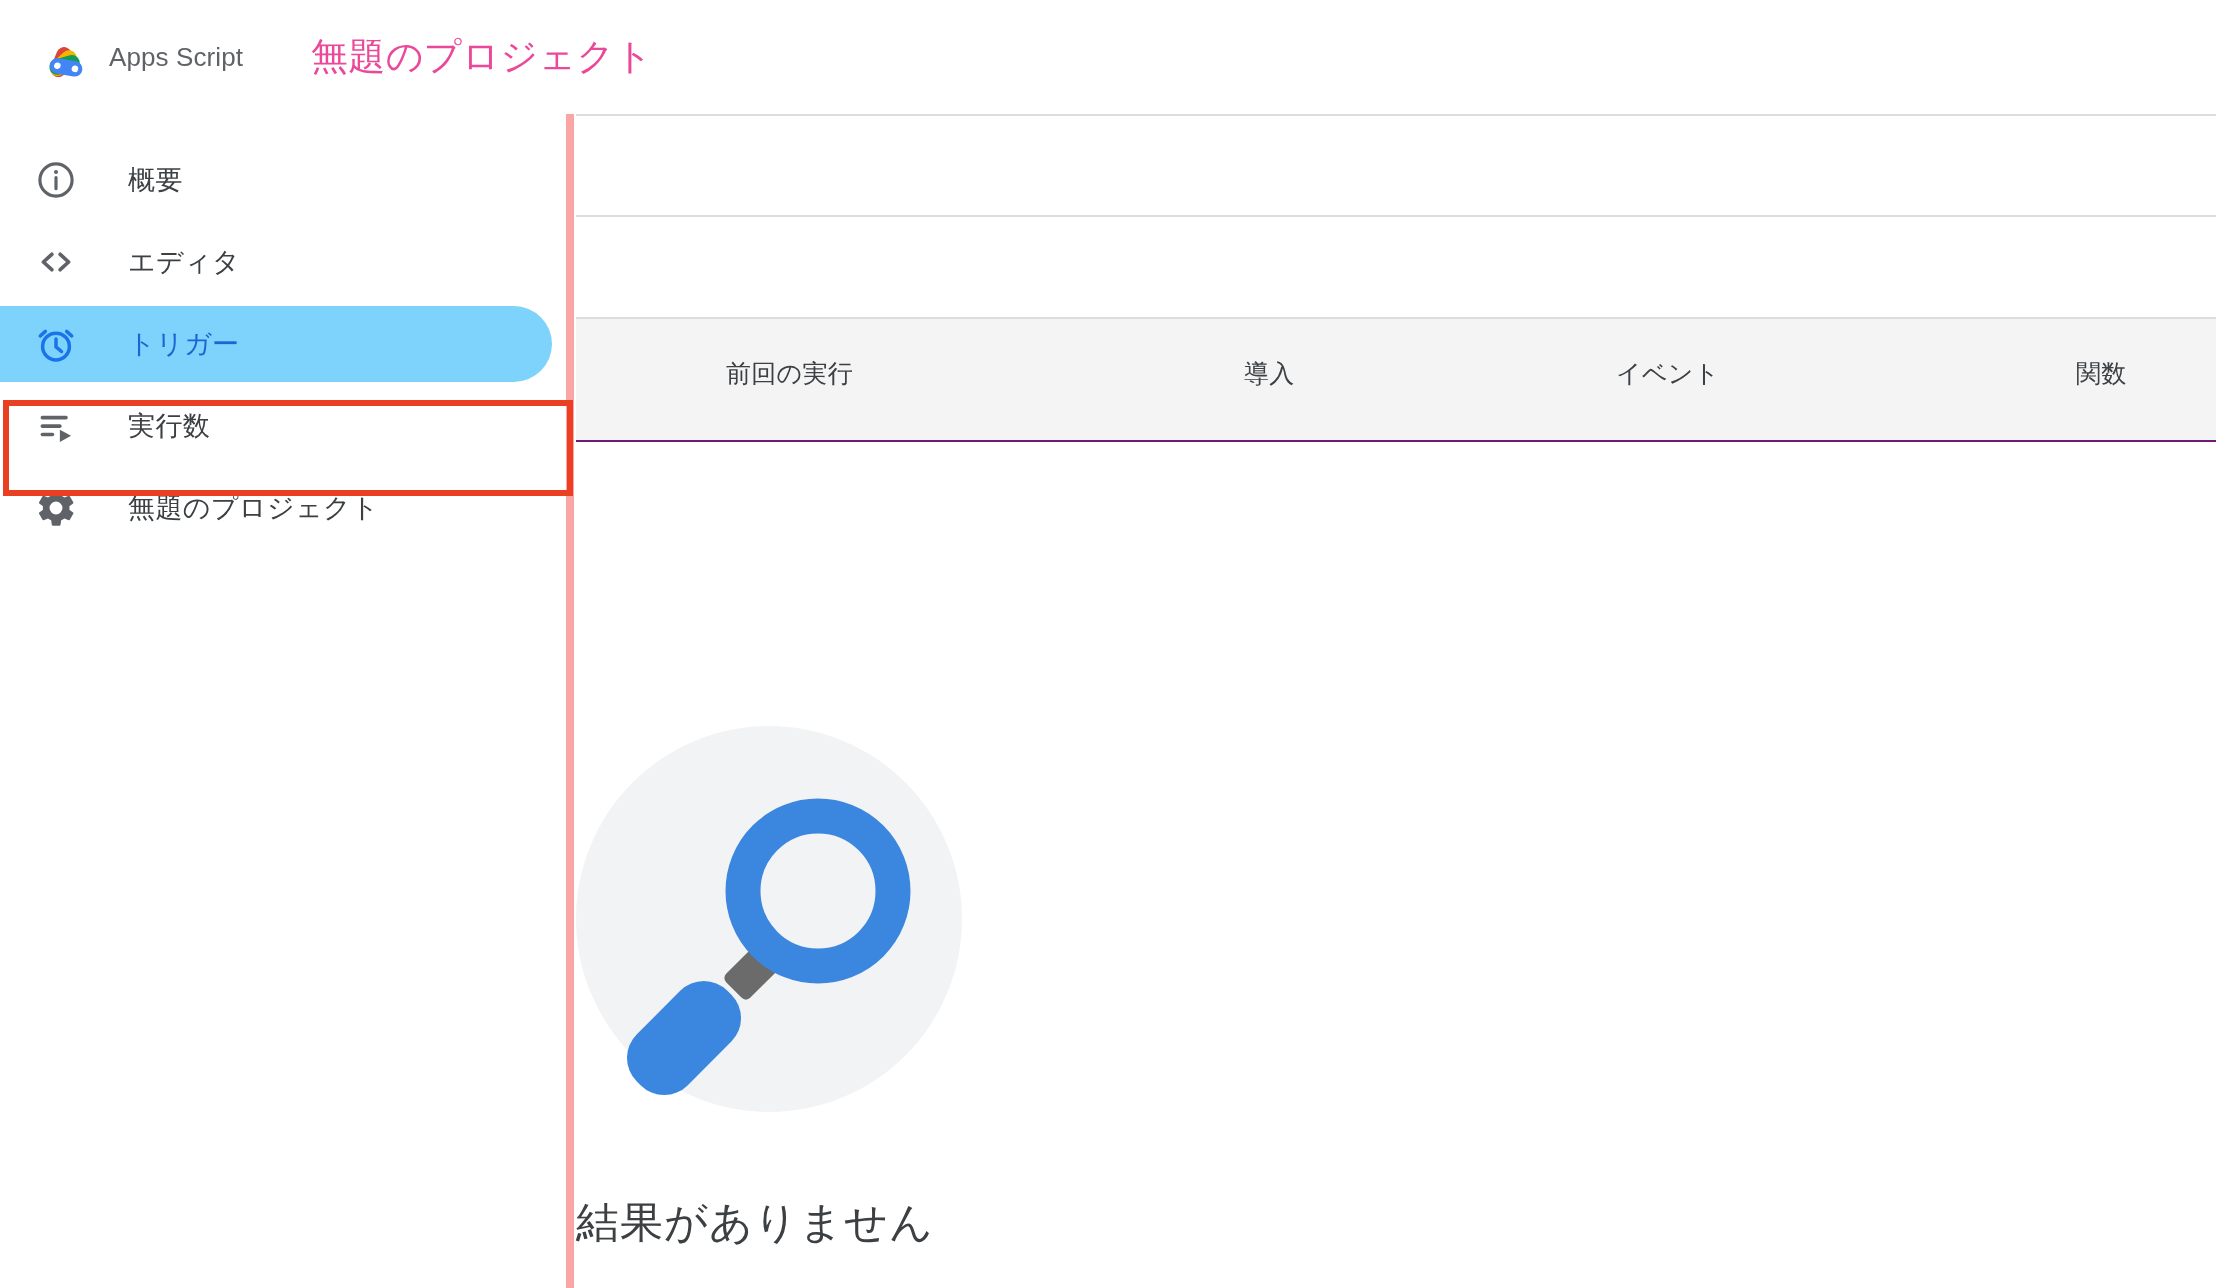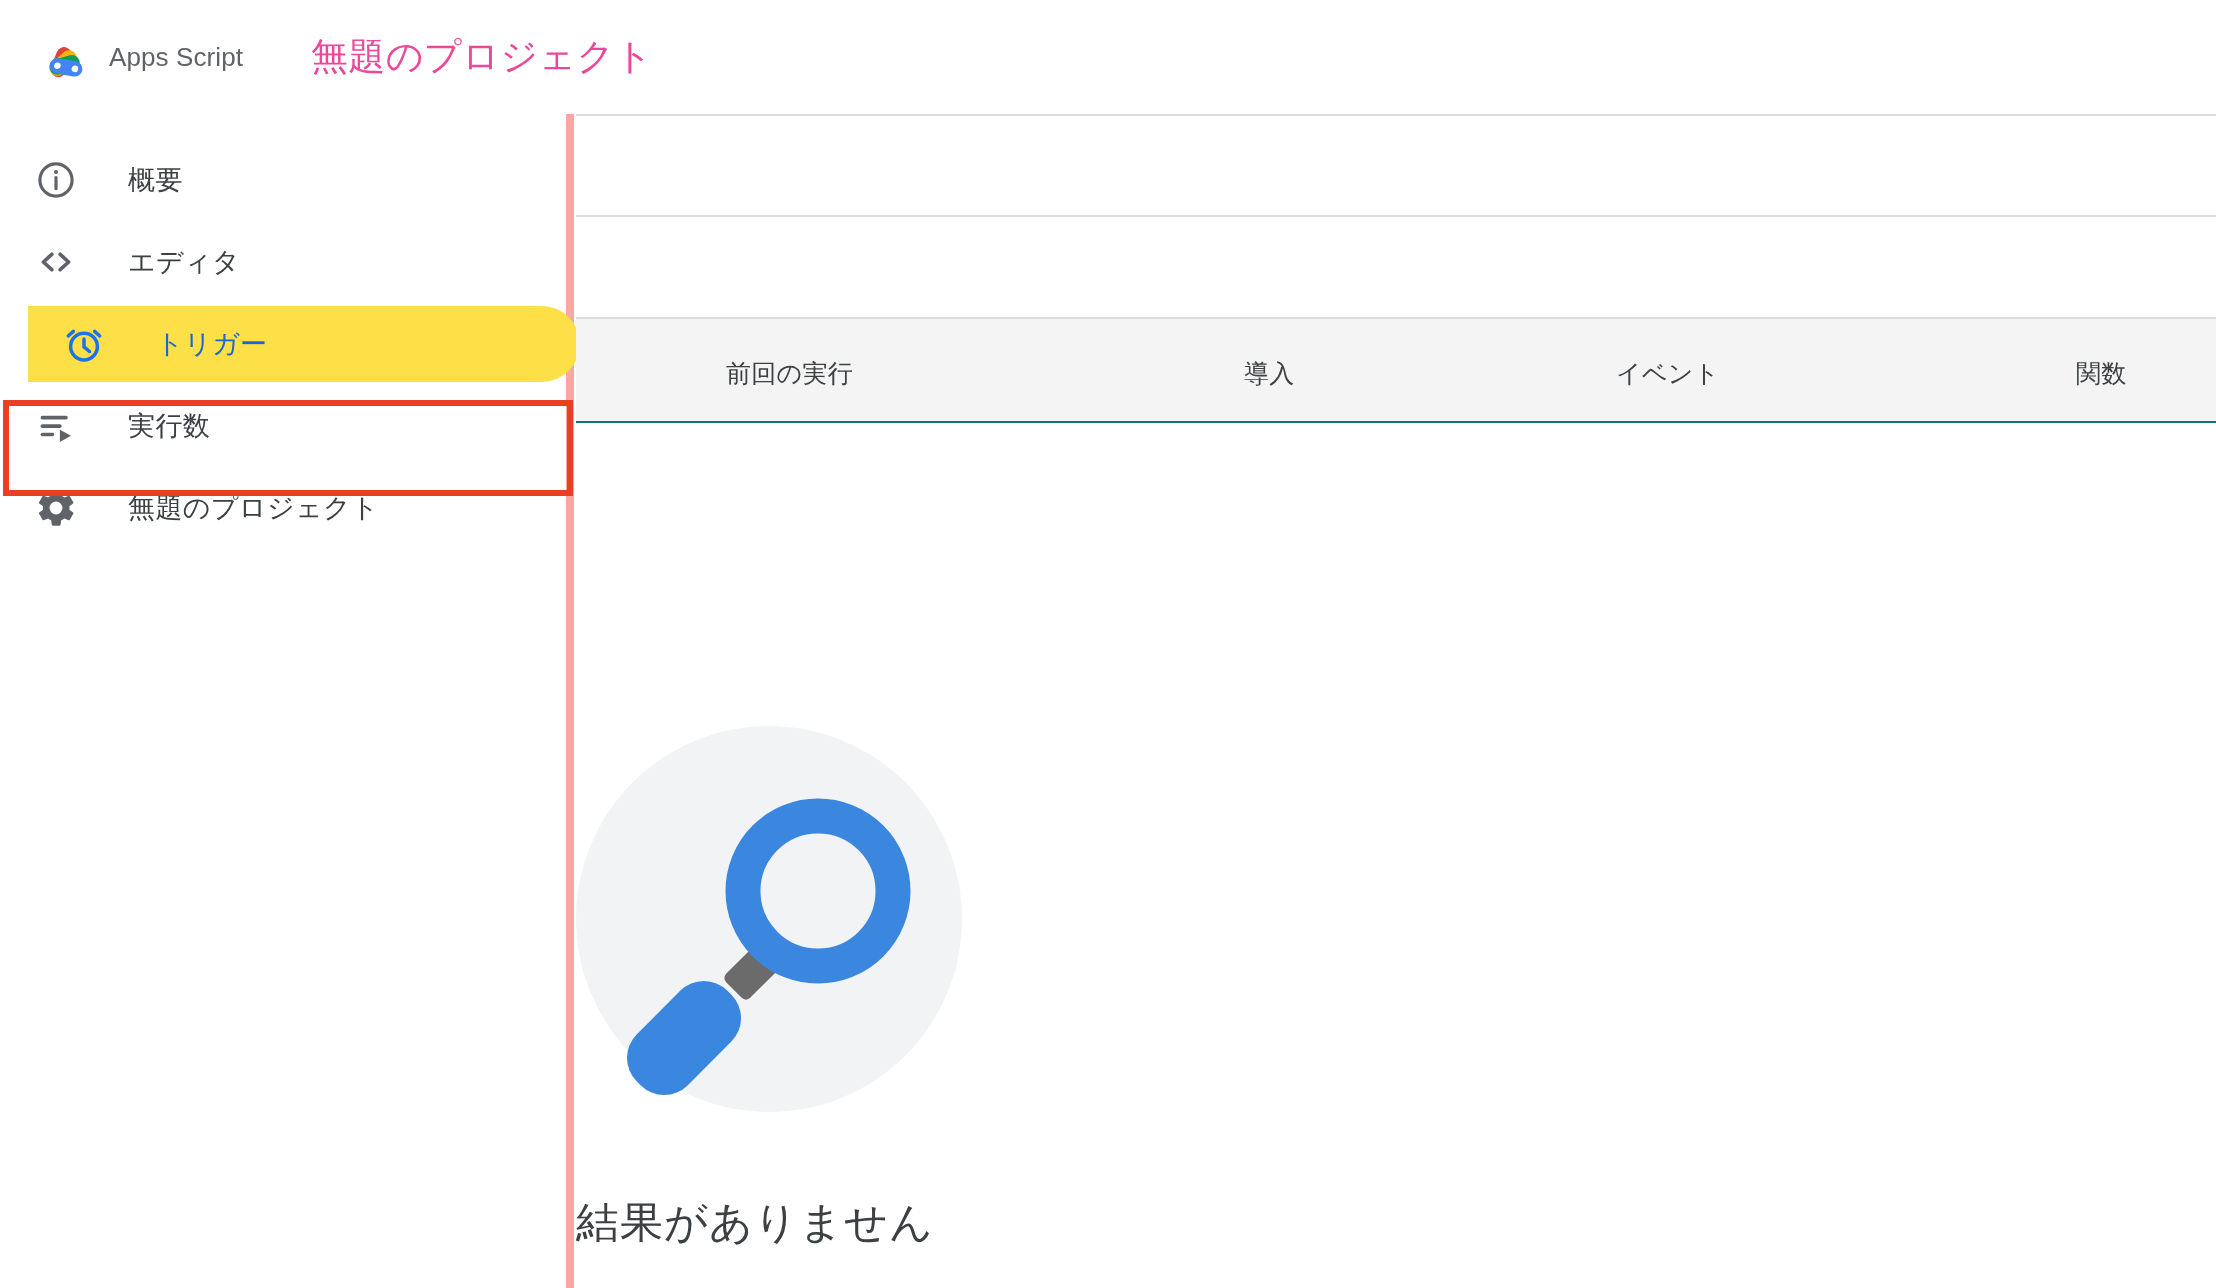--- a/index.html
+++ b/index.html
@@ -98,22 +98,21 @@
 
   .nav-item .nav-label {
     font-size: 27px;
     color: #3c4043;
     margin-left: 48px;
     white-space: nowrap;
     letter-spacing: 0.4px;
   }
 
   .nav-item.active {
-    background: #fde047;
-    margin-left: 28px;
+    background: #7dd3fc;
   }
   .nav-item.active .nav-label { color: #1967d2; }
 
   
   .annot-box {
     position: absolute;
     left: 3px;
     top: 286px;
     width: 570px;
     height: 96px;
@@ -142,23 +141,23 @@
   }
   .rule-1 { top: 0px; }
   .rule-2 { top: 101px; }
   .rule-3 { top: 203px; }
 
   .table-header {
     position: absolute;
     left: 0;
     top: 205px;
     width: 1640px;
-    height: 104px;
+    height: 123px;
     background: #f4f4f5;
-    border-bottom: 2px solid #0f766e;
+    border-bottom: 2px solid #701a75;
   }
 
   .th {
     position: absolute;
     top: 38px;
     font-size: 25px;
     color: #3c4043;
     white-space: nowrap;
     letter-spacing: 0.3px;
   }

